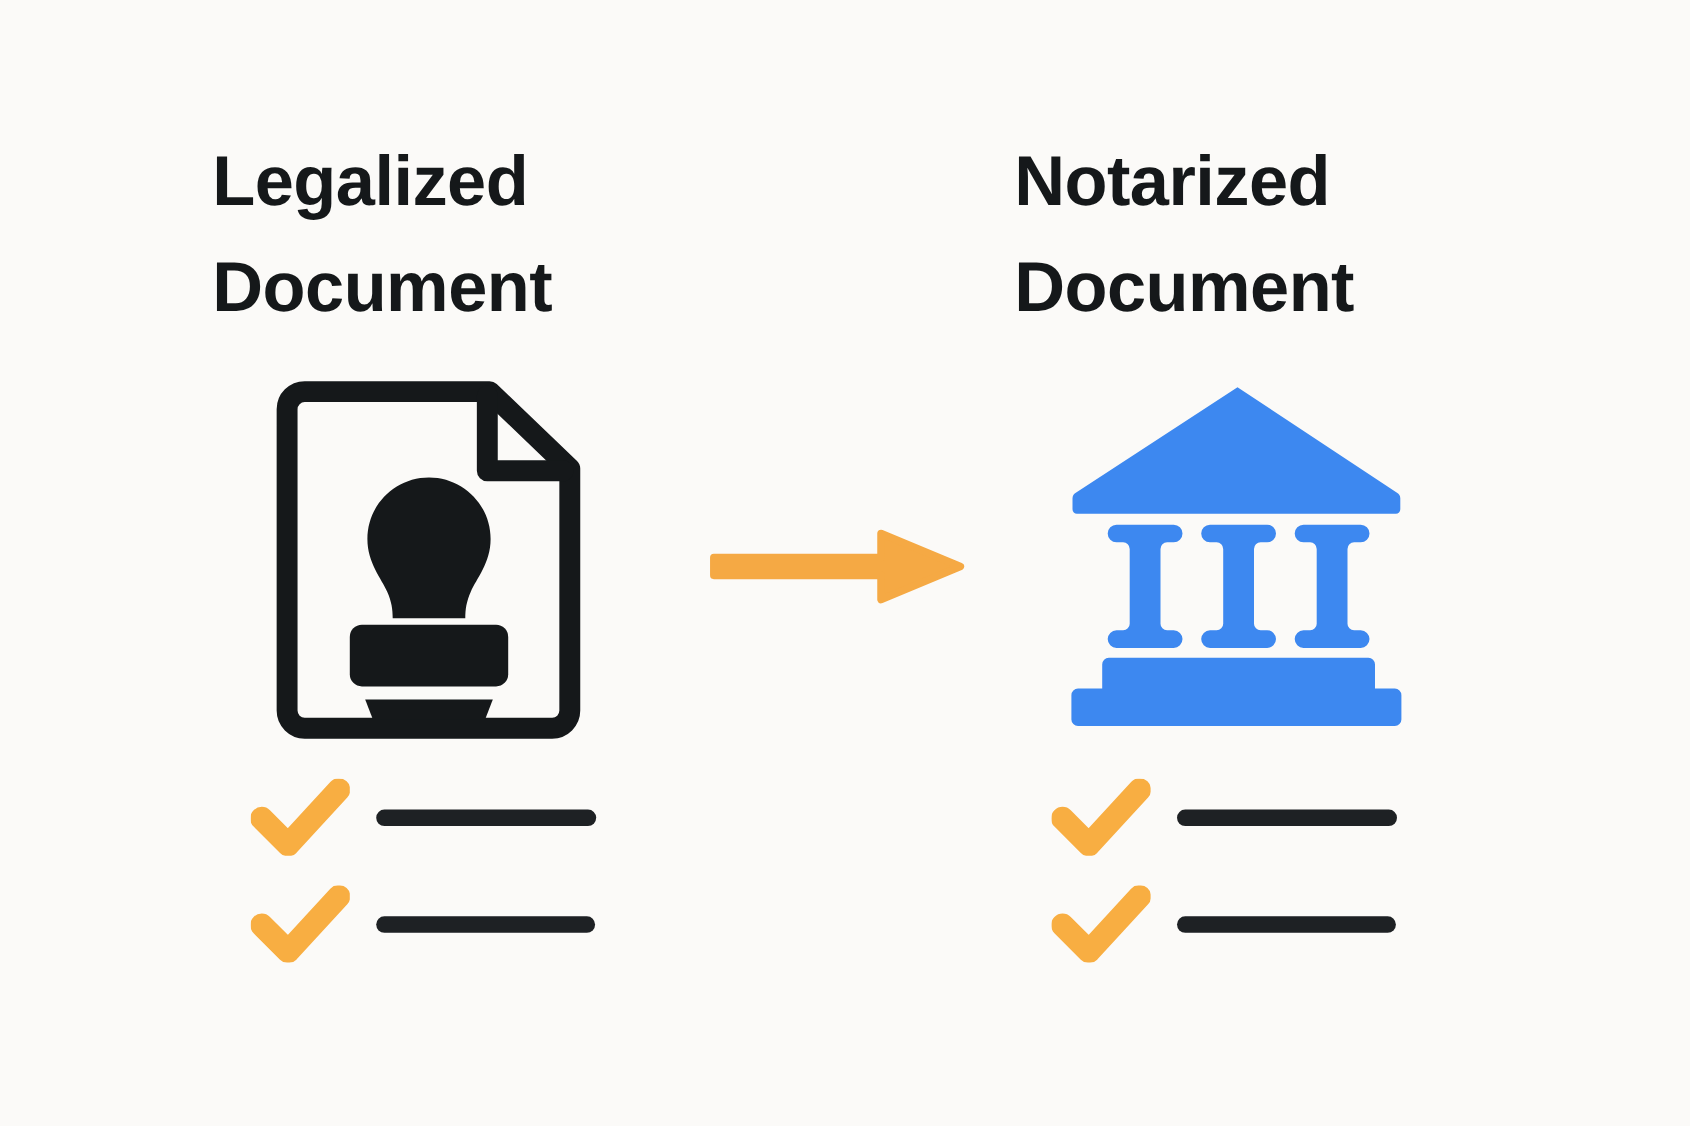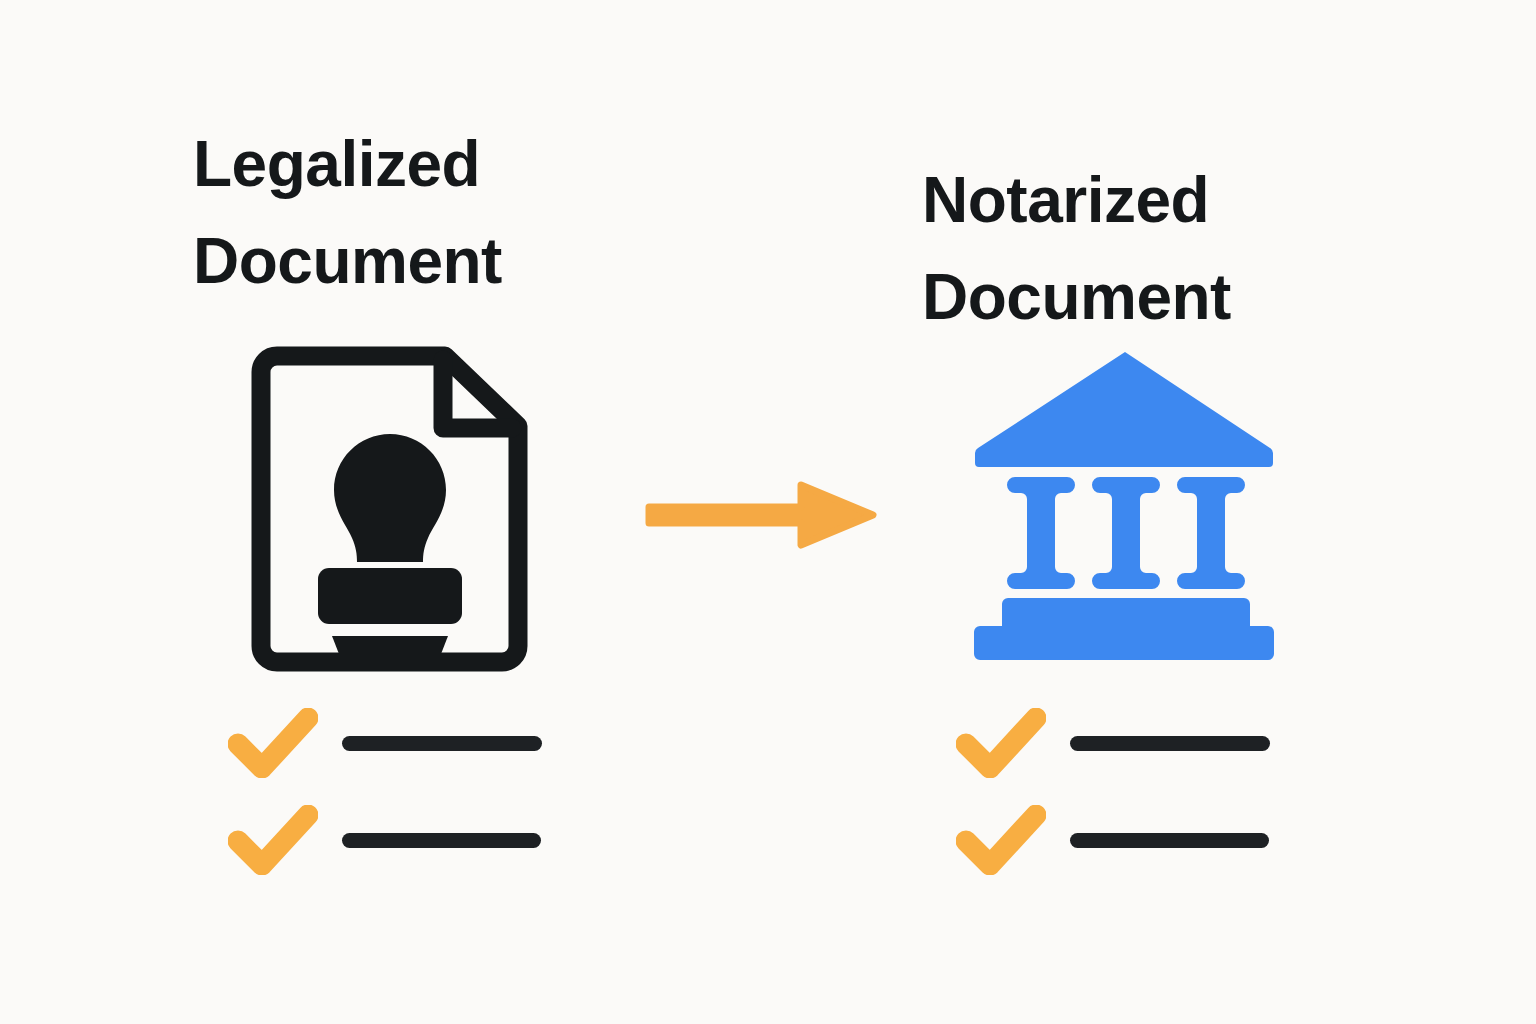--- a/index.html
+++ b/index.html
@@ -150,21 +150,21 @@
                l72 30
                l-72 30
                v-22
                h-152
                Z" fill="#f5a944" stroke="#f5a944" stroke-width="7" stroke-linejoin="round" stroke-linecap="round"></path>
     </svg>
   </div>
 
   <div class="panel" id="panel-right">
 
-    <h1 class="heading" id="heading-right" style="left:154px;margin-top:36px;">Notarized
+    <h1 class="heading" id="heading-right" style="left:154px;">Notarized
 Document</h1>
 
     <div class="icon-wrap" id="bank-icon-wrap" style="left:200px;">
       <svg viewBox="0 0 312 330" xmlns="http://www.w3.org/2000/svg">
 
         <path d="M157 8
                  L302 104
                  a6 6 0 0 1 3 5
                  v10
                  a4 4 0 0 1 -4 4

